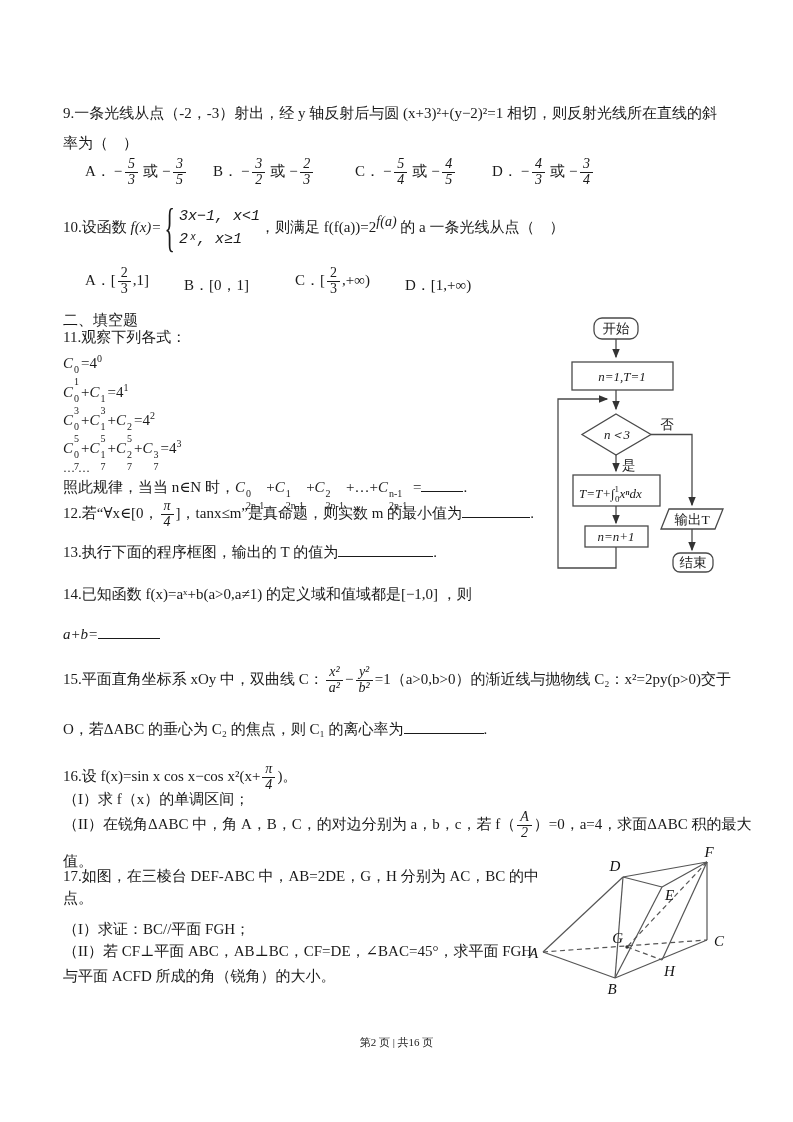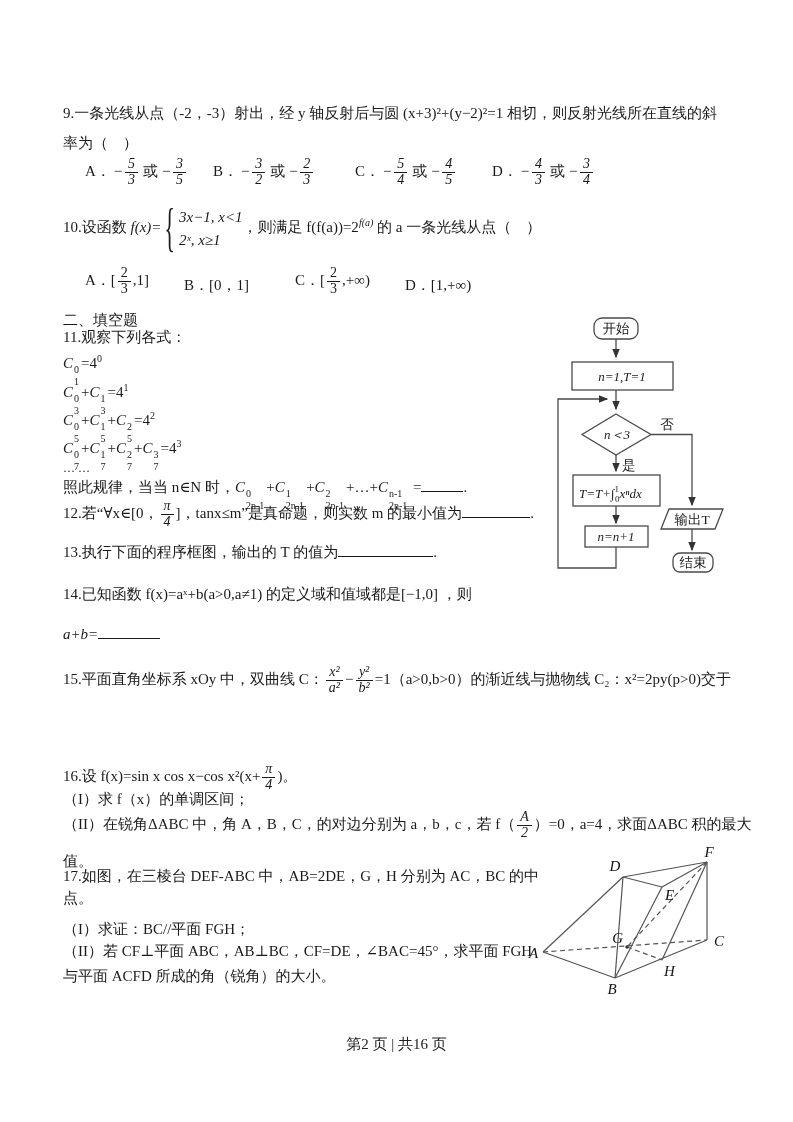--- a/index.html
+++ b/index.html
@@ -1,39 +1,39 @@
 <!DOCTYPE html>
 <html><head>
 <meta charset="utf-8">
 <style>
   html,body{margin:0;padding:0;background:#ffffff;}
   .page{position:relative;width:793px;height:1110px;background:#fff;overflow:hidden;
         font-family:"Liberation Serif","DejaVu Serif",serif;color:#1a1a1a;font-size:15px;}
   .blk{position:absolute;left:63px;white-space:nowrap;line-height:1.35;}
   .mi{font-style:italic;}
-  sup{font-size:10px;}
+  sup{font-size:14px;}
   .sp{font-size:10px;font-style:normal;}
   
   .ss{display:inline-flex;flex-direction:column;align-items:flex-start;vertical-align:-5px;
       line-height:1;font-size:10px;margin:0 2px 0 1px;}
   .ss .up{display:block;}
   .ss .dn{display:block;margin-top:1.5px;}
   
   .frac{display:inline-block;text-align:center;vertical-align:middle;font-size:14px;line-height:1.05;margin:0 2px;}
   .frac .fn{display:block;border-bottom:1.2px solid #1a1a1a;padding:0 3px;}
   .frac .fd{display:block;padding:0 3px;}
   .blank{display:inline-block;border-bottom:1px solid #1a1a1a;height:15px;vertical-align:baseline;}
   .brace{display:inline-block;transform:scale(0.9,2.2);font-size:24px;font-weight:300;vertical-align:middle;margin:0 3px;}
   .pw{display:inline-block;vertical-align:middle;text-align:left;line-height:1.5;}
-  .pw span{display:block;}
+  .pw span{display:block;font-family:Liberation Mono, monospace;}
   .optrow{position:absolute;left:63px;height:44px;width:700px;}
   .opt{position:absolute;top:0;white-space:nowrap;}
   .lab{margin-right:2px;}
   .orr{margin:0 3px;}
-  .footer{position:absolute;top:1035px;left:0;width:100%;text-align:center;font-size:15px;color:#222;}
+  .footer{position:absolute;top:1035px;left:0;width:100%;text-align:center;font-size:11px;color:#222;}
   svg text{font-family:"Liberation Serif","DejaVu Serif",serif;}
   .fct{font-size:13px;font-style:italic;}
   .fcz{font-size:13.5px;font-style:normal;}
   .lim{font-size:9px;font-style:normal;}
   .figlab{font-size:15px;font-style:italic;}
 </style>
 </head>
 <body>
 
 <div class="page">
@@ -116,20 +116,21 @@
       </span> <span>=</span><span class="blank" style="width:42px"></span><span>.</span></div>
 
   <div class="blk" style="top:499px"><span>12.若“∀x∈[0，</span><span class="frac mi"><span class="fn">π</span><span class="fd">4</span></span><span>]，tanx≤m”是真命题，则实数 m 的最小值为</span><span class="blank" style="width:68px"></span><span>.</span></div>
 
   <div class="blk" style="top:541px"><span>13.执行下面的程序框图，输出的 T 的值为</span><span class="blank" style="width:95px"></span><span>.</span></div>
 
   <div class="blk" style="top:584px"><span>14.已知函数 f(x)=aˣ+b(a&gt;0,a≠1) 的定义域和值域都是[−1,0] ，则</span></div>
   <div class="blk" style="top:623px"><span class="mi">a+b=</span><span class="blank" style="width:62px"></span></div>
 
   <div class="blk" style="top:665px"><span>15.平面直角坐标系 xOy 中，双曲线 C：</span><span class="frac mi"><span class="fn">x²</span><span class="fd">a²</span></span><span>−</span><span class="frac mi"><span class="fn">y²</span><span class="fd">b²</span></span><span>=1（a&gt;0,b&gt;0）的渐近线与抛物线 C₂：x²=2py(p&gt;0)交于</span></div>
+  <div class="blk" style="top:718px"><span>O，若ΔABC 的垂心为 C₂ 的焦点，则 C₁ 的离心率为</span><span class="blank" style="width:80px"></span><span>.</span></div>
 
   <div class="blk" style="top:762px"><span>16.设 f(x)=sin x cos x−cos x²(x+</span><span class="frac mi"><span class="fn">π</span><span class="fd">4</span></span><span>)。</span></div>
   <div class="blk" style="top:789px"><span>（I）求 f（x）的单调区间；</span></div>
   <div class="blk" style="top:810px"><span>（II）在锐角ΔABC 中，角 A，B，C，的对边分别为 a，b，c，若 f（</span><span class="frac mi"><span class="fn">A</span><span class="fd">2</span></span><span>）=0，a=4，求面ΔABC 积的最大</span></div>
   <div class="blk" style="top:851px"><span>值。</span></div>
 
   <div class="blk" style="top:866px"><span>17.如图，在三棱台 DEF-ABC 中，AB=2DE，G，H 分别为 AC，BC 的中</span></div>
   <div class="blk" style="top:888px"><span>点。</span></div>
   <div class="blk" style="top:919px"><span>（I）求证：BC//平面 FGH；</span></div>
   <div class="blk" style="top:941px"><span>（II）若 CF⊥平面 ABC，AB⊥BC，CF=DE，∠BAC=45°，求平面 FGH</span></div>

